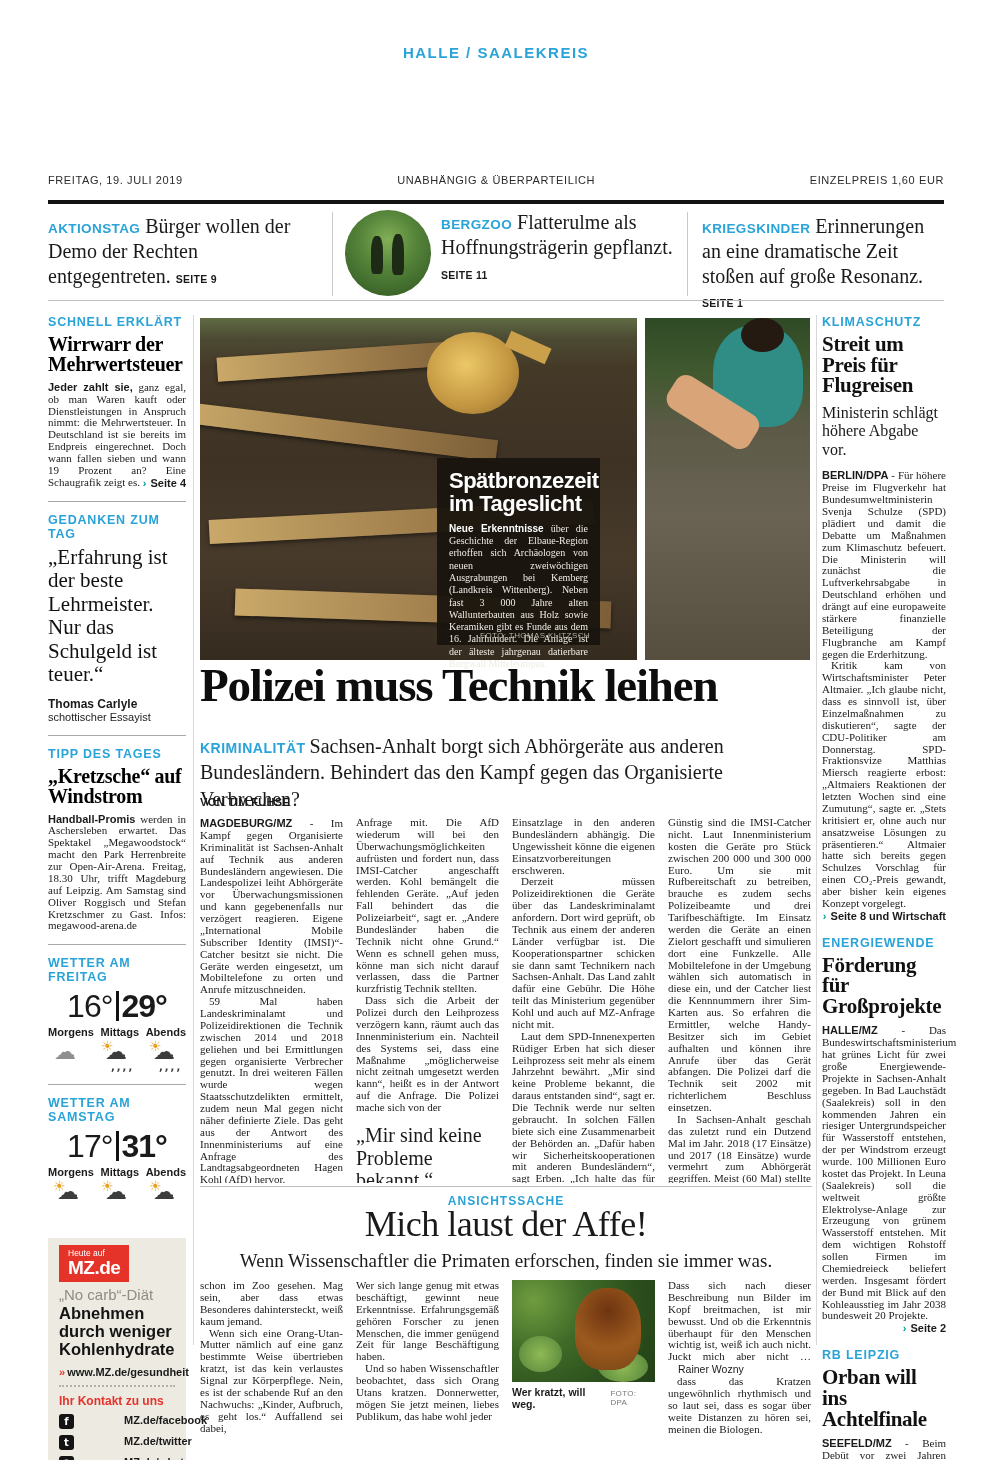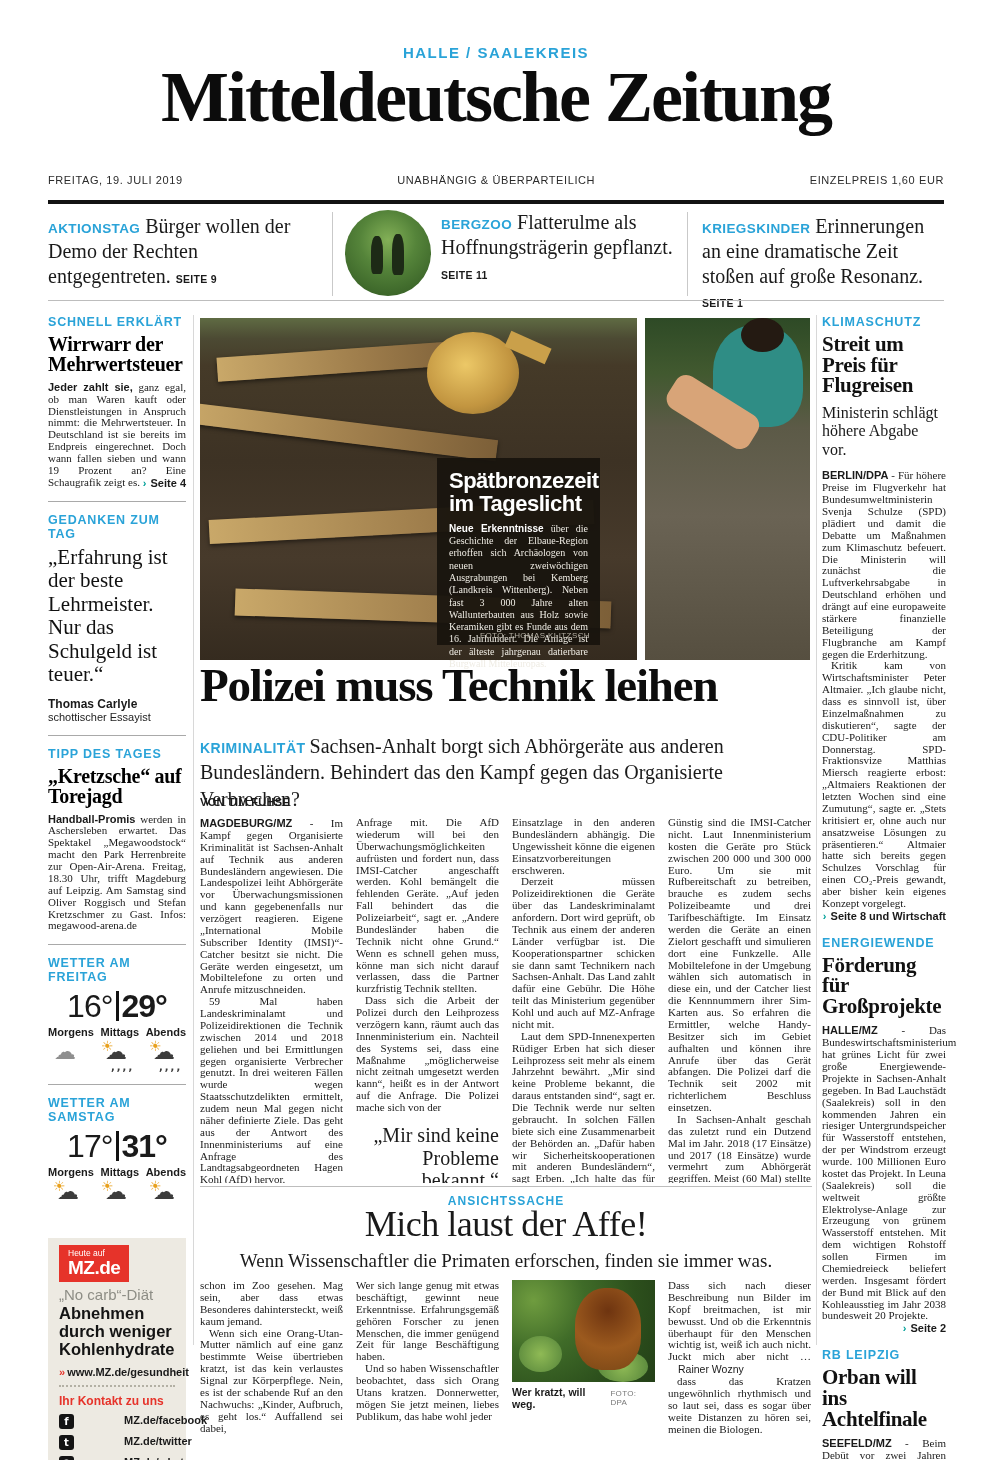--- a/index.html
+++ b/index.html
@@ -91,21 +91,21 @@
   .cap-credit{position:absolute;right:10px;bottom:5px;font:400 8px "Liberation Sans",sans-serif;color:#b4afa3;letter-spacing:.4px;}
   
   .mainhead{position:absolute;left:200px;top:662px;width:612px;margin:0;
      font:700 47px/1 "Liberation Serif",serif;letter-spacing:-1.2px;color:#0d0d0d;}
   .subhead{position:absolute;left:200px;top:733px;width:612px;font:400 20px/1.32 "Liberation Serif",serif;}
   .subkick{font:700 14px "Liberation Sans",sans-serif;color:#2aa3d8;letter-spacing:.5px;margin-right:4px;}
   .byline{position:absolute;left:200px;top:796px;font:700 11px "Liberation Sans",sans-serif;letter-spacing:.3px;}
   .maincols{position:absolute;left:200px;top:817px;width:612px;height:366px;display:flex;gap:13px;overflow:hidden;}
   .mcol{width:143px;overflow:hidden;}
   .mcol.flexcol{display:flex;flex-direction:column;}
-  .pq{margin-top:auto;padding-top:10px;text-align:right;}
+  .pq{margin-top:auto;padding-top:10px;}
   .pq-quote{margin:0 0 8px;font:400 20px/1.14 "Liberation Serif",serif;}
   .midrule{position:absolute;left:200px;top:1186px;width:612px;height:1px;background:#bdbdbd;}
   
   .ba-kick{position:absolute;left:200px;top:1194px;width:612px;text-align:center;
      font:700 12px "Liberation Sans",sans-serif;color:#2aa3d8;letter-spacing:1px;}
   .ba-head{position:absolute;left:200px;top:1206px;width:612px;margin:0;text-align:center;
      font:400 36px/1 "Liberation Serif",serif;letter-spacing:-.5px;}
   .ba-sub{position:absolute;left:200px;top:1250px;width:612px;text-align:center;font:400 19px/1.2 "Liberation Serif",serif;}
   .bacols{position:absolute;left:200px;top:1280px;width:612px;height:178px;display:flex;gap:13px;overflow:hidden;}
   #ape-photo{position:relative;width:143px;height:102px;overflow:hidden;
@@ -122,21 +122,20 @@
   .rhead{margin:0 0 8px;font:700 21px/0.98 "Liberation Serif",serif;letter-spacing:-.3px;color:#111;}
   .rsub{margin:0 0 10px;font:400 16px/1.16 "Liberation Serif",serif;}
   .rsec{margin-bottom:26px;}
 </style>
 </head>
 <body>
 
 <div class="page">
 
   <div class="region">HALLE / SAALEKREIS</div>
-  <h1 class="masthead">Mitteldeutsche Zeitung</h1>
   <div class="inforow">
     <span>FREITAG, 19. JULI 2019</span>
     <span>UNABHÄNGIG &amp; ÜBERPARTEILICH</span>
     <span>EINZELPREIS 1,60 EUR</span>
   </div>
   <div class="toprule"></div>
 
   <div class="teasers">
     <div class="teaser t1">
       <p class="tz"><span class="kick">AKTIONSTAG</span>
@@ -173,21 +172,21 @@
         <span class="jl"><span class="ar">›</span> <span>Seite 4</span></span></p>
     </div>
     <div class="lsec">
       <p class="seclabel">GEDANKEN ZUM TAG</p>
       <p class="quote">„Erfahrung ist der beste Lehrmeister. Nur das Schulgeld ist teuer.“</p>
       <p class="qname">Thomas Carlyle</p>
       <p class="qrole">schottischer Essayist</p>
     </div>
     <div class="lsec">
       <p class="seclabel">TIPP DES TAGES</p>
-      <h3 class="lhead">„Kretzsche“ auf Torejagd</h3>
+      <h3 class="lhead">„Kretzsche“ auf Windstrom</h3>
       <p class="bt"><span class="lead">Handball-Promis</span><span> werden in Aschersleben erwartet. Das Spektakel „Megawoodstock“ macht den Park Herrenbreite zur Open-Air-Arena. Freitag, 18.30 Uhr, trifft Magdeburg auf Leipzig. Am Samstag sind Oliver Roggisch und Stefan Kretzschmer zu Gast. Infos: megawood-arena.de</span></p>
     </div>
     <div class="lsec">
       <p class="seclabel">WETTER AM FREITAG</p>
       <div class="temps">
         <span class="tlow">16°</span>
         <span class="tbar"></span>
         <span class="thigh">29°</span>
       </div>
       <div class="times">

